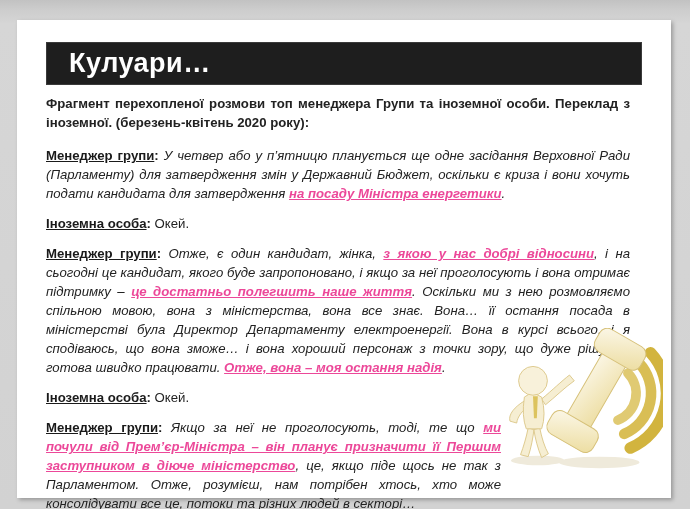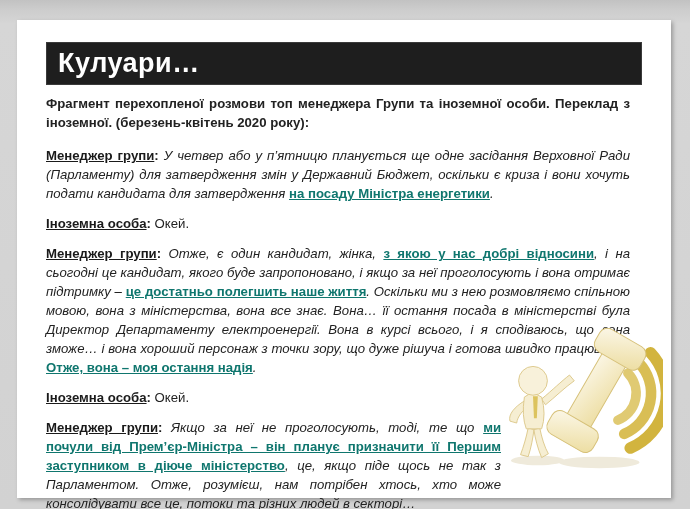--- a/index.html
+++ b/index.html
@@ -8,33 +8,33 @@
     background:linear-gradient(180deg,#c2c2c2 0%,#cdcdcd 10px,#d6d6d6 24px,#d2d2d2 100%);
     font-family:"Liberation Sans","DejaVu Sans",sans-serif;
   }
   .slide{
     position:absolute;left:17px;top:20px;width:654px;height:478px;
     background:#ffffff;box-shadow:2px 2px 4px rgba(0,0,0,0.28);
   }
   .content{padding:22px 29px 0 29px;position:relative;height:456px;box-sizing:border-box;}
   .title-bar{
     height:43px;background:#1e1e1e;border:1px solid #3a3a3a;box-sizing:border-box;
-    display:flex;align-items:center;padding-left:11px;margin-bottom:9px;
+    display:flex;align-items:center;padding-left:22px;margin-bottom:9px;
   }
   .title-bar .t{
     color:#ffffff;font-size:27px;font-weight:bold;letter-spacing:0.5px;line-height:1;
   }
   p{margin:0 12px 11px 0;font-size:13.2px;line-height:19px;color:#222;text-align:justify;}
   p.intro{font-weight:bold;margin-bottom:14px;}
   .speaker{font-weight:bold;text-decoration:underline;font-style:normal;color:#1a1a1a;}
   .colon{font-weight:bold;color:#1a1a1a;}
   .talk{font-style:italic;}
   .plain{font-style:normal;}
   a.inline-link{
-    color:#0f766e;font-weight:bold;text-decoration:underline;cursor:pointer;
+    color:#ec4899;font-style:italic;font-weight:bold;text-decoration:underline;cursor:pointer;
   }
   p.narrow{width:455px;}
   .illu{position:absolute;right:8px;bottom:4px;width:164px;height:144px;}
 </style>
 </head>
 <body>
 
 <div class="slide">
   <div class="content">
 

